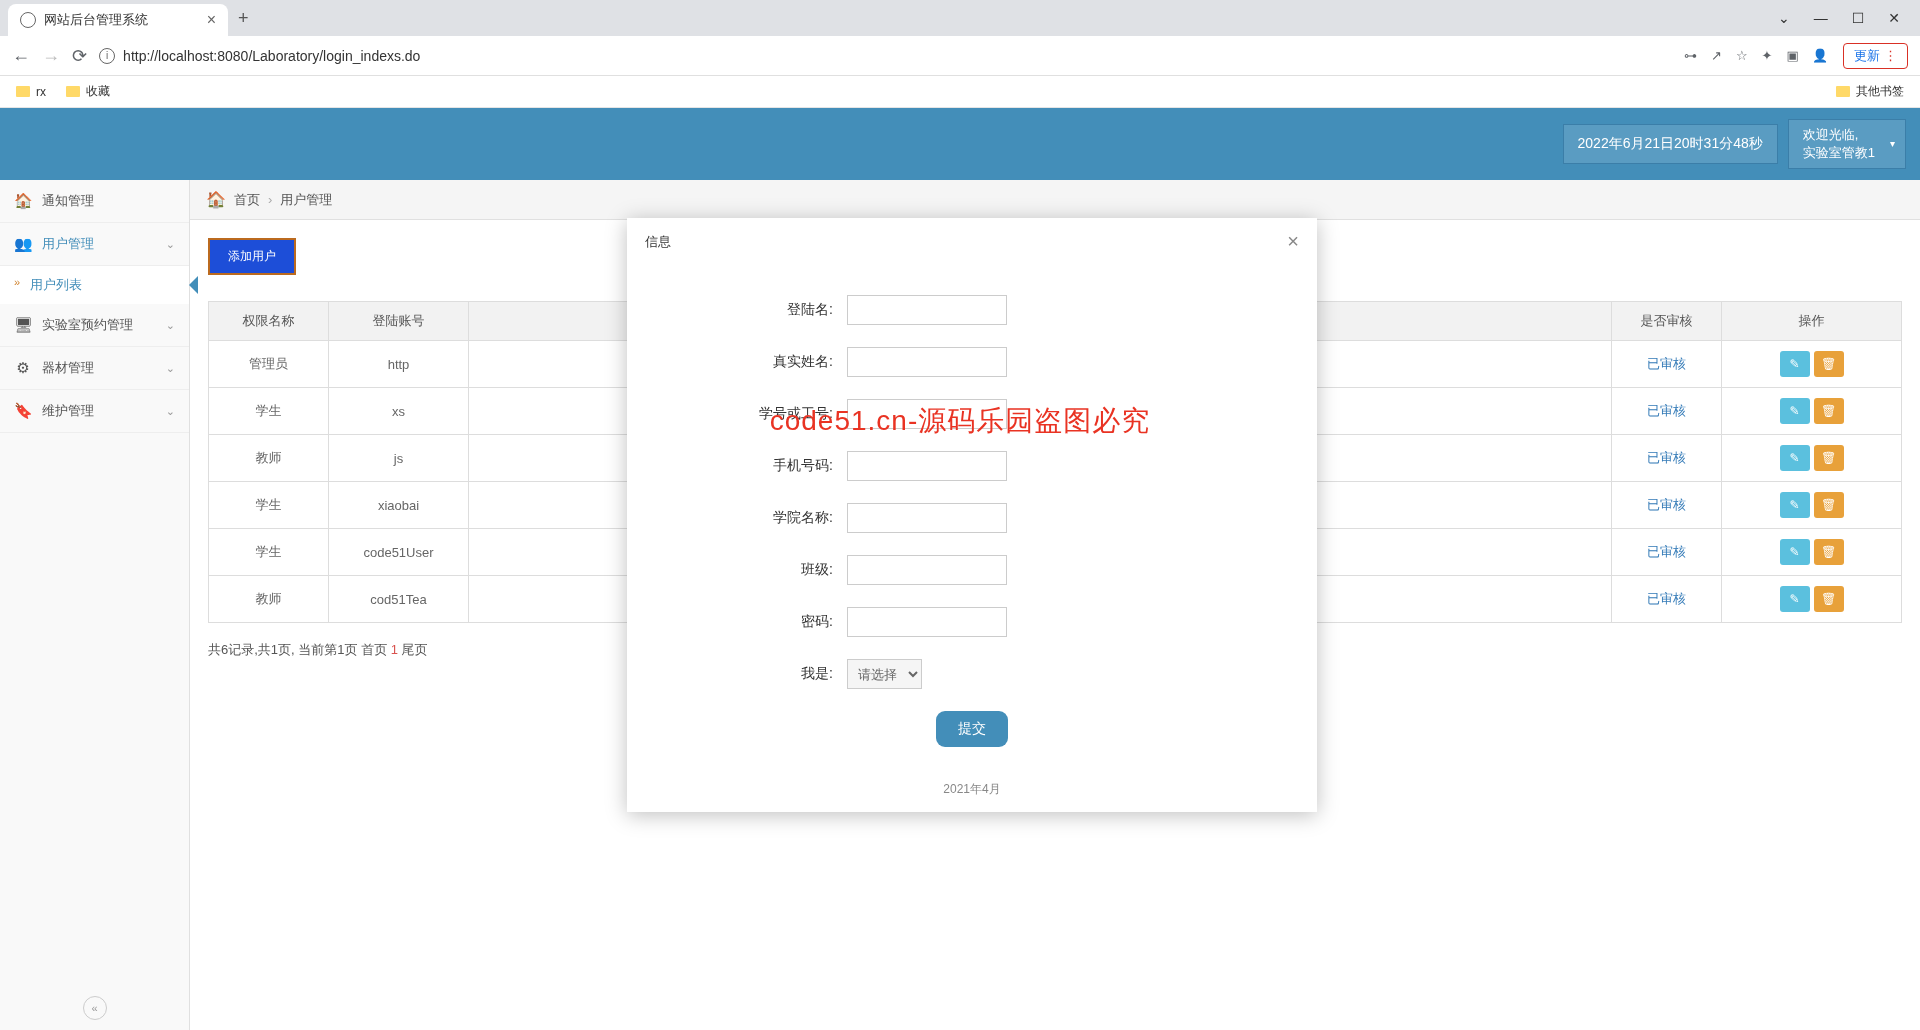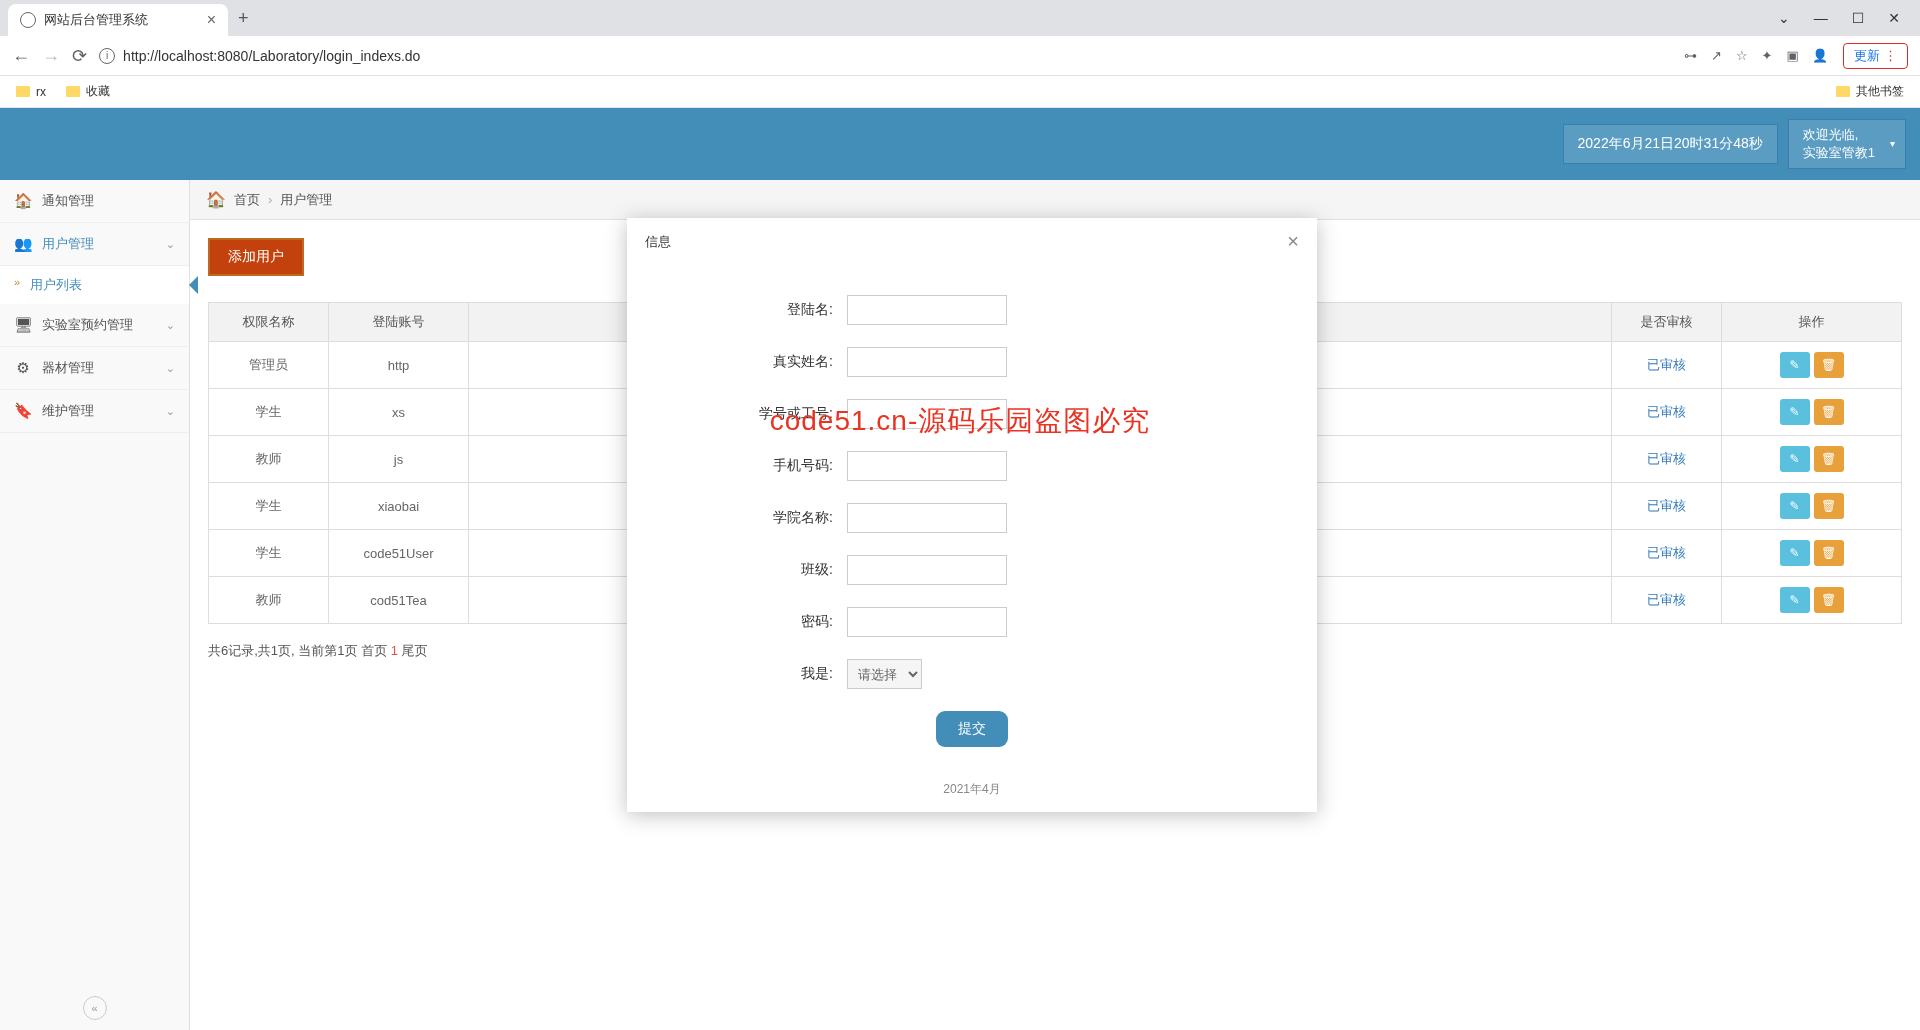--- a/index.html
+++ b/index.html
@@ -45,21 +45,21 @@
 .sidebar-sub::after { content: ""; position: absolute; right: -9px; top: 50%; transform: translateY(-50%); border: 9px solid transparent; border-right-color: #438eb9; }
 .collapse-btn { position: absolute; bottom: 10px; left: 50%; transform: translateX(-50%); width: 24px; height: 24px; border: 1px solid #ccc; border-radius: 50%; display: flex; align-items: center; justify-content: center; color: #999; font-size: 11px; }
 .side-icon { width: 18px; text-align: center; font-size: 15px; }
 
 .main { flex: 1; background: #fff; }
 .breadcrumb { background: #f5f5f5; border-bottom: 1px solid #e0e0e0; padding: 10px 16px; display: flex; align-items: center; gap: 8px; color: #555; font-size: 13px; }
 .breadcrumb .home-icon { font-size: 16px; color: #555; }
 .breadcrumb .sep { color: #aaa; }
 
 .content { padding: 18px; }
-.add-btn { background: #c2410c; color: #fff; border: 2px solid #bb6a1f; padding: 8px 18px; font-size: 14px; cursor: pointer; }
+.add-btn { background: #1d4ed8; color: #fff; border: 2px solid #bb6a1f; padding: 8px 18px; font-size: 12px; cursor: pointer; }
 
 .tbl { width: 100%; border-collapse: collapse; margin-top: 26px; border: 1px solid #ddd; }
 .tbl th, .tbl td { border: 1px solid #ddd; padding: 10px 8px; text-align: center; font-size: 13px; color: #666; }
 .tbl th { background: #f2f2f2; font-weight: normal; color: #555; }
 .status-link { color: #337ab7; }
 .op-btn { display: inline-block; width: 30px; height: 26px; border-radius: 3px; color: #fff; line-height: 26px; font-size: 12px; margin: 0 2px; }
 .op-edit { background: #5bc0de; }
 .op-del { background: #e8a13a; }
 
 .pager { margin-top: 18px; font-size: 13px; color: #555; }

